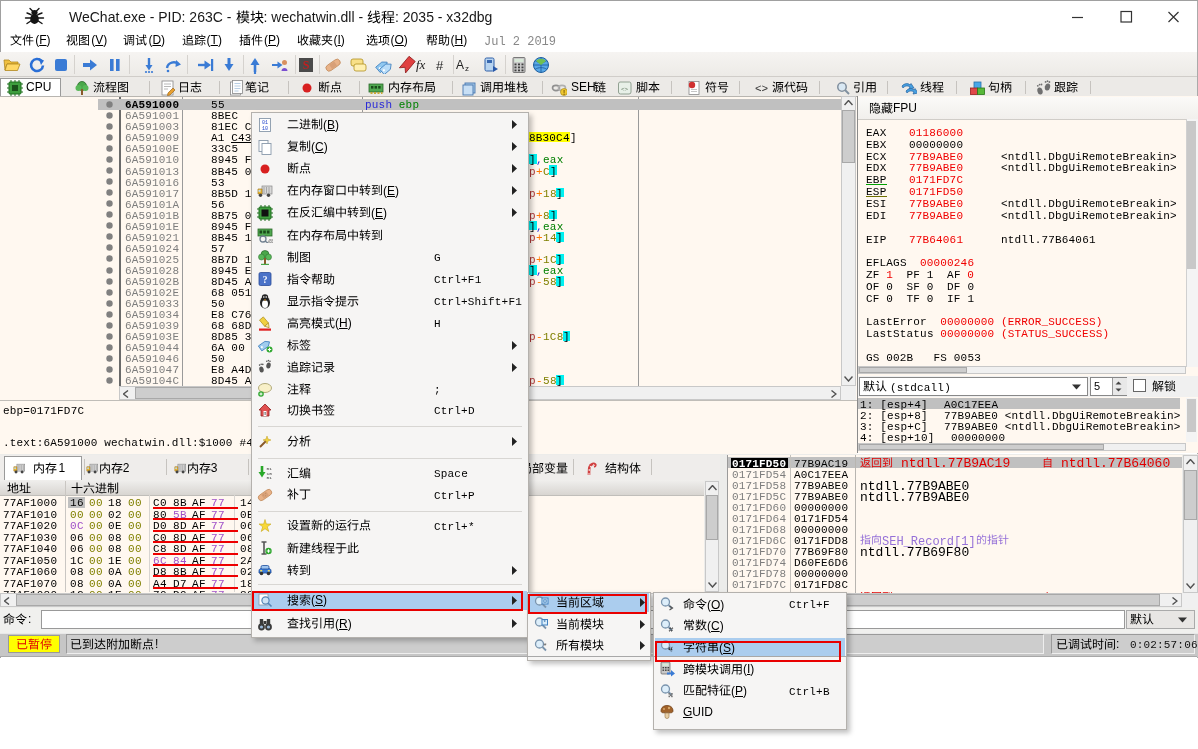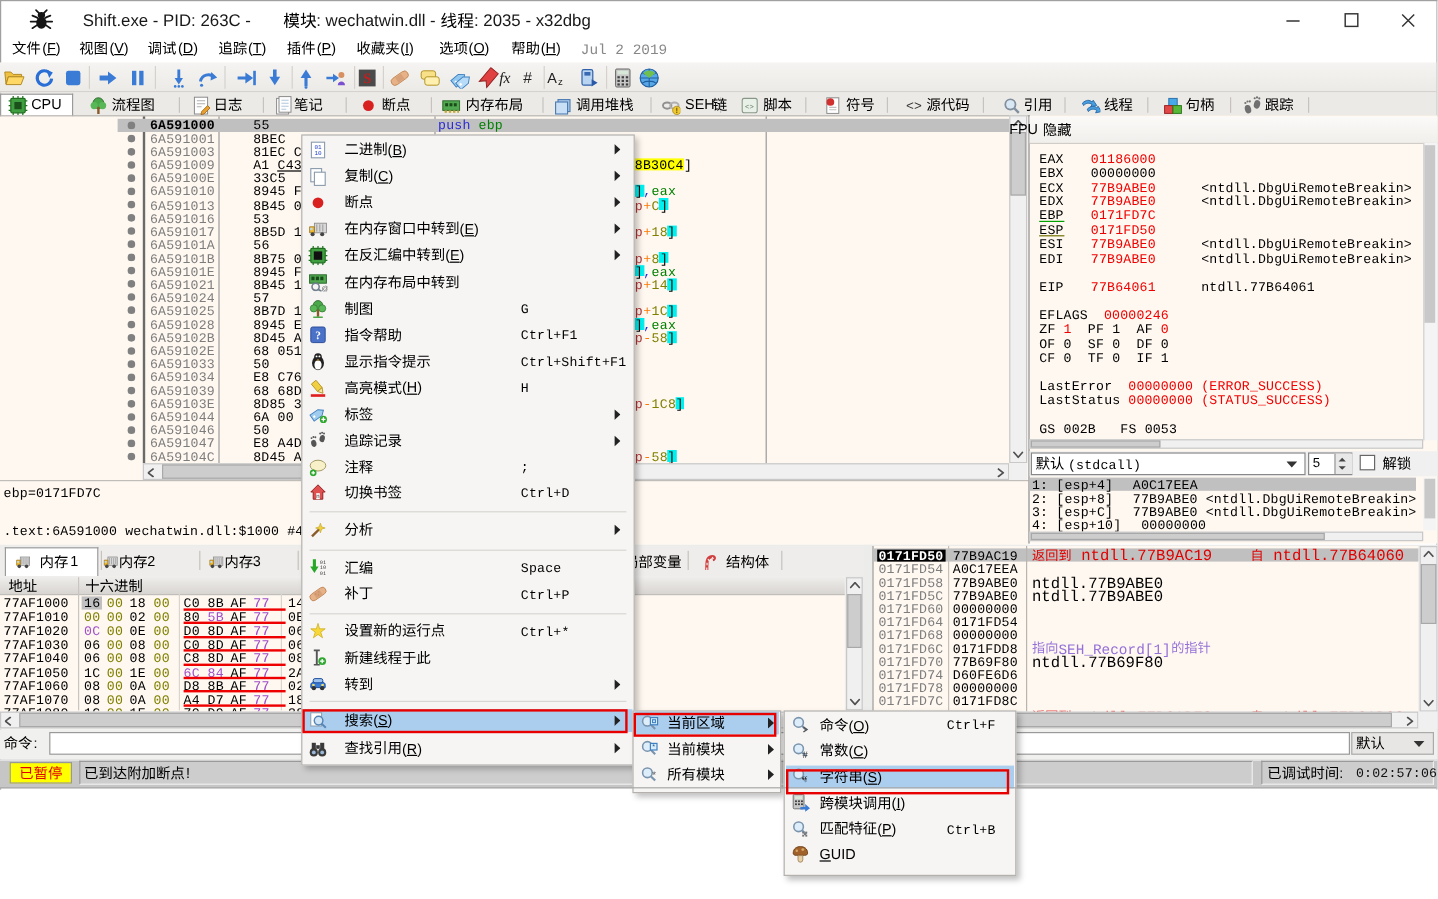--- a/index.html
+++ b/index.html
@@ -6,21 +6,21 @@
 <svg style="position:absolute;left:24px;top:7px" width="21" height="19" viewBox="0 0 21 19">
 <g stroke="#151515" stroke-width="1.4" fill="none" stroke-linecap="round">
 <path d="M6 1.5 L8.5 4 M15 1.5 L12.5 4"></path>
 <path d="M3 6 Q6 7 7.5 8 M18 6 Q15 7 13.5 8"></path>
 <path d="M1.5 11 L7 11 M19.5 11 L14 11"></path>
 <path d="M3 16.5 Q6 14.5 7.5 13.5 M18 16.5 Q15 14.5 13.5 13.5"></path>
 </g>
 <ellipse cx="10.5" cy="5.6" rx="3.1" ry="2.7" fill="#151515"></ellipse>
 <ellipse cx="10.5" cy="12" rx="4.3" ry="5" fill="#151515"></ellipse>
 </svg>
-<div style="position:absolute;left:69px;top:9.1px;font:normal 14px 'Liberation Sans',sans-serif;color:#181818;white-space:pre;line-height:16px;">Shift.exe - PID: 263C - </div>
+<div style="position:absolute;left:69px;top:9.1px;font:normal 14px 'Liberation Sans',sans-serif;color:#181818;white-space:pre;line-height:16px;">WeChat.exe - PID: 263C - </div>
 <svg style="position:absolute;left:235.5px;top:9.9px" width="28.0" height="14" viewBox="0 0 2000 1000" fill="#000">
     <use href="#g6a21" x="0"></use>
     <use href="#g5757" x="1000"></use>
   </svg>
 <div style="position:absolute;left:263.5px;top:9.1px;font:normal 14px 'Liberation Sans',sans-serif;color:#181818;white-space:pre;line-height:16px;">: wechatwin.dll - </div>
 <svg style="position:absolute;left:367.0px;top:9.9px" width="28.0" height="14" viewBox="0 0 2000 1000" fill="#000">
     <use href="#g7ebf" x="0"></use>
     <use href="#g7a0b" x="1000"></use>
   </svg>
 <div style="position:absolute;left:395.0px;top:9.1px;font:normal 14px 'Liberation Sans',sans-serif;color:#181818;white-space:pre;line-height:16px;">: 2035 - x32dbg</div>
@@ -784,21 +784,21 @@
 <svg style="position:absolute;left:3.00px;top:435.18px;overflow:visible" width="263.2" height="14">
     <text x="0.00" y="10.78" font-family="Liberation Mono" font-size="11px" fill="#000" textLength="263.25" lengthAdjust="spacing" xml:space="preserve">.text:6A591000 wechatwin.dll:$1000 #400</text>
   </svg>
 <div style="position:absolute;left:858px;top:96px;width:340px;height:357px;background:#fff8f0;"></div>
 <div style="position:absolute;left:857px;top:96px;width:1px;height:357px;background:#8a8a8a;"></div>
 <div style="position:absolute;left:858px;top:97px;width:340px;height:22px;background:linear-gradient(#fbfaf8,#f1efec);border-bottom:1px solid #d0cdc8;"></div>
 <svg style="position:absolute;left:869.0px;top:102.0px" width="24.0" height="12" viewBox="0 0 2000 1000" fill="#000">
     <use href="#g9690" x="0"></use>
     <use href="#g85cf" x="1000"></use>
   </svg>
-<div style="position:absolute;left:841px;top:101.3px;font:normal 12px 'Liberation Sans',sans-serif;color:#000;white-space:pre;line-height:14px;">FPU</div>
+<div style="position:absolute;left:893px;top:101.3px;font:normal 12px 'Liberation Sans',sans-serif;color:#000;white-space:pre;line-height:14px;">FPU</div>
 <svg style="position:absolute;left:866.00px;top:124.88px;overflow:visible" width="20.2" height="14">
     <text x="0.00" y="10.78" font-family="Liberation Mono" font-size="11px" fill="#000" textLength="20.25" lengthAdjust="spacing" xml:space="preserve">EAX</text>
   </svg>
 <svg style="position:absolute;left:909.00px;top:124.88px;overflow:visible" width="54.0" height="14">
     <text x="0.00" y="10.78" font-family="Liberation Mono" font-size="11px" fill="#f00000" textLength="54.00" lengthAdjust="spacing" xml:space="preserve">01186000</text>
   </svg>
 <svg style="position:absolute;left:866.00px;top:136.73px;overflow:visible" width="20.2" height="14">
     <text x="0.00" y="10.78" font-family="Liberation Mono" font-size="11px" fill="#000" textLength="20.25" lengthAdjust="spacing" xml:space="preserve">EBX</text>
   </svg>
 <svg style="position:absolute;left:909.00px;top:136.73px;overflow:visible" width="54.0" height="14">

